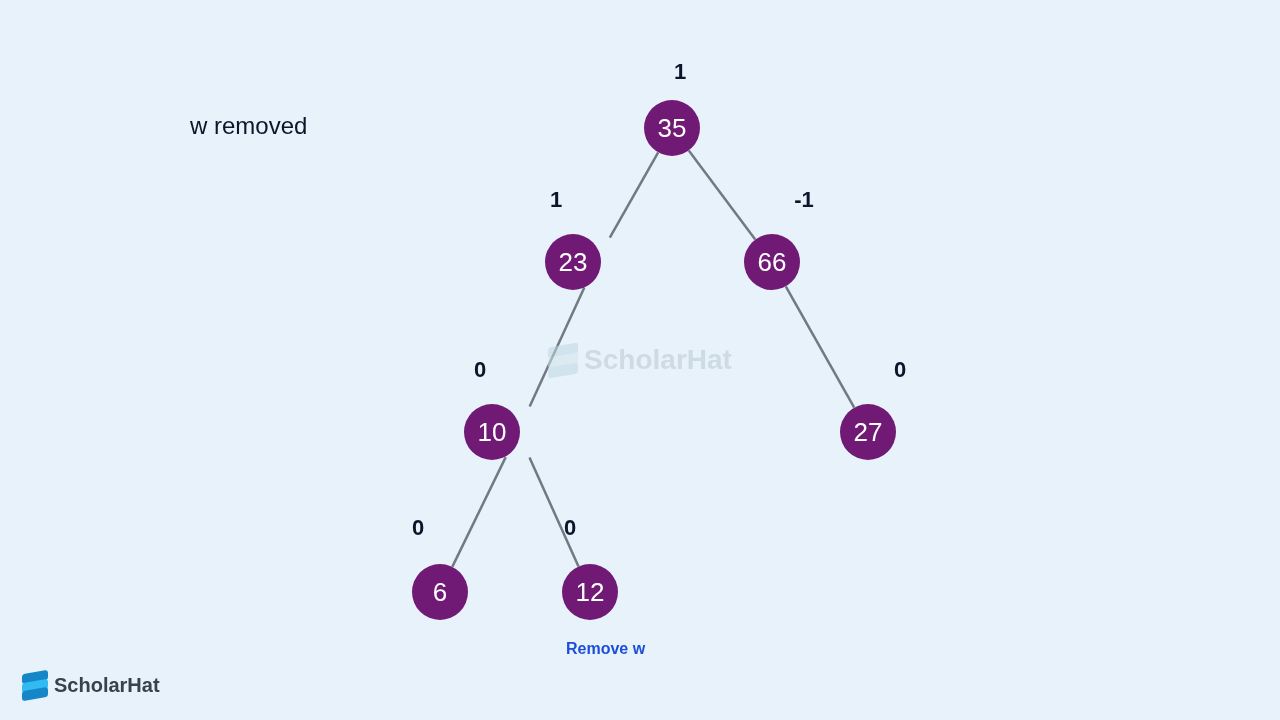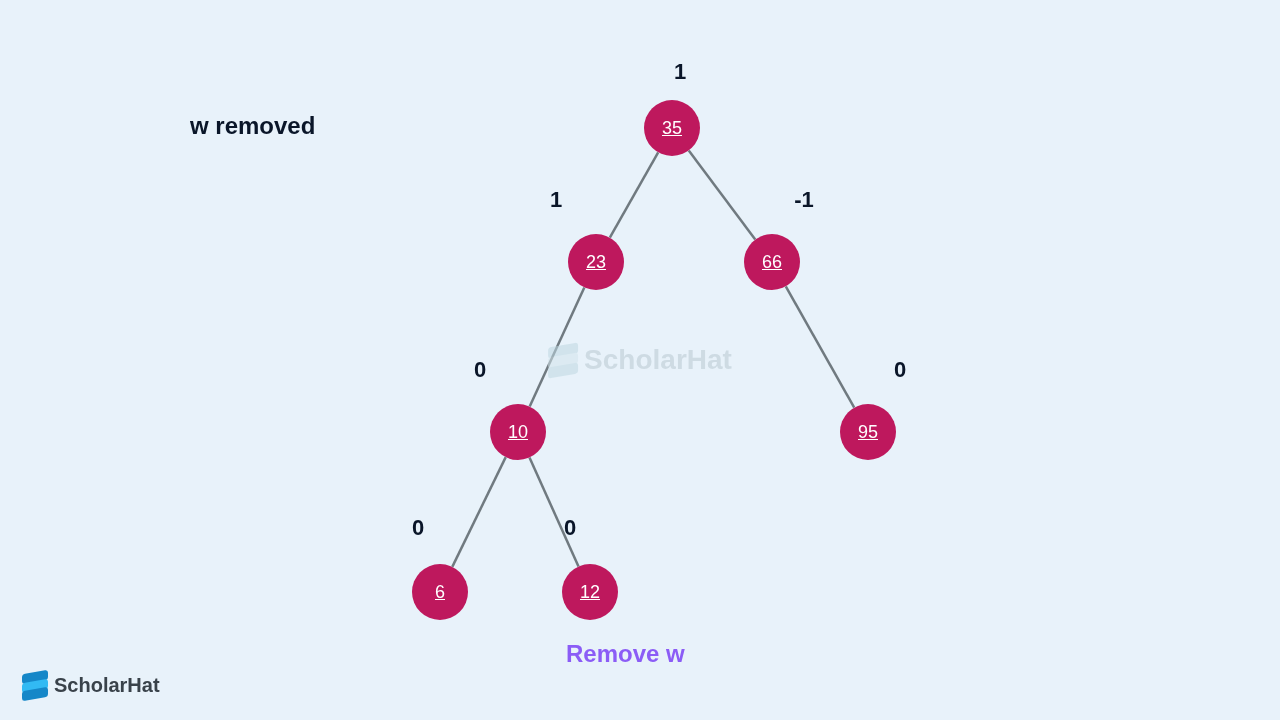--- a/index.html
+++ b/index.html
@@ -8,50 +8,49 @@
       height: 720px;
       background: #e8f2fa;
       font-family: -apple-system, BlinkMacSystemFont, 'Segoe UI', Arial, sans-serif;
       position: relative;
       overflow: hidden;
     }
     .node {
       position: absolute;
       width: 56px;
       height: 56px;
-      background: #be185d;
+      background: #701a75;
       border-radius: 50%;
       display: flex;
       align-items: center;
       justify-content: center;
       color: white;
-      font-size: 18px;
+      font-size: 26px;
       font-weight: 500;
       transform: translate(-50%, -50%);
-      text-decoration: underline;
     }
     .balance-label {
       position: absolute;
       font-size: 22px;
       font-weight: 700;
       color: #0a1629;
       transform: translate(-50%, -50%);
     }
     .title-label {
       position: absolute;
       font-size: 24px;
-      font-weight: 700;
+      font-weight: 400;
       color: #0a1629;
       text-align: center;
     }
     .caption {
       position: absolute;
-      font-size: 24px;
+      font-size: 16px;
       font-weight: 600;
-      color: #8b5cf6;
+      color: #1d4ed8;
     }
     .edge {
       position: absolute;
       top: 0;
       left: 0;
       width: 1280px;
       height: 720px;
       pointer-events: none;
     }
     .edge line {
@@ -120,24 +119,24 @@
     <line x1="584.3233597018193" y1="287.4490878293683" x2="529.6766402981807" y2="406.5509121706317"></line>
     <line x1="785.7681505194795" y1="286.381099878245" x2="854.2318494805205" y2="407.618900121755"></line>
     <line x1="505.7303370786517" y1="457.1685393258427" x2="452.2696629213483" y2="566.8314606741573"></line>
     <line x1="529.4902109652063" y1="457.533802144903" x2="578.5097890347937" y2="566.466197855097"></line>
   </svg>
 
 <div class="title-label" style="left:190px; top:112px;">w removed</div>
 
 <div id="nodes-container">
     <div class="node" style="left: 672px; top: 128px;">35</div>
-    <div class="node" style="left: 596px; top: 262px;">23</div>
+    <div class="node" style="left: 573px; top: 262px;">23</div>
     <div class="node" style="left: 772px; top: 262px;">66</div>
-    <div class="node" style="left: 518px; top: 432px;">10</div>
-    <div class="node" style="left: 868px; top: 432px;">95</div>
+    <div class="node" style="left: 492px; top: 432px;">10</div>
+    <div class="node" style="left: 868px; top: 432px;">27</div>
     <div class="node" style="left: 440px; top: 592px;">6</div>
     <div class="node" style="left: 590px; top: 592px; text-align: center;">12</div>
   </div>
 <div id="balance-container">
     <div class="balance-label" style="left: 680px; top: 72px;">1</div>
     <div class="balance-label" style="left: 556px; top: 200px;">1</div>
     <div class="balance-label" style="left: 804px; top: 200px;">-1</div>
     <div class="balance-label" style="left: 480px; top: 370px;">0</div>
     <div class="balance-label" style="left: 900px; top: 370px;">0</div>
     <div class="balance-label" style="left: 418px; top: 528px;">0</div>

